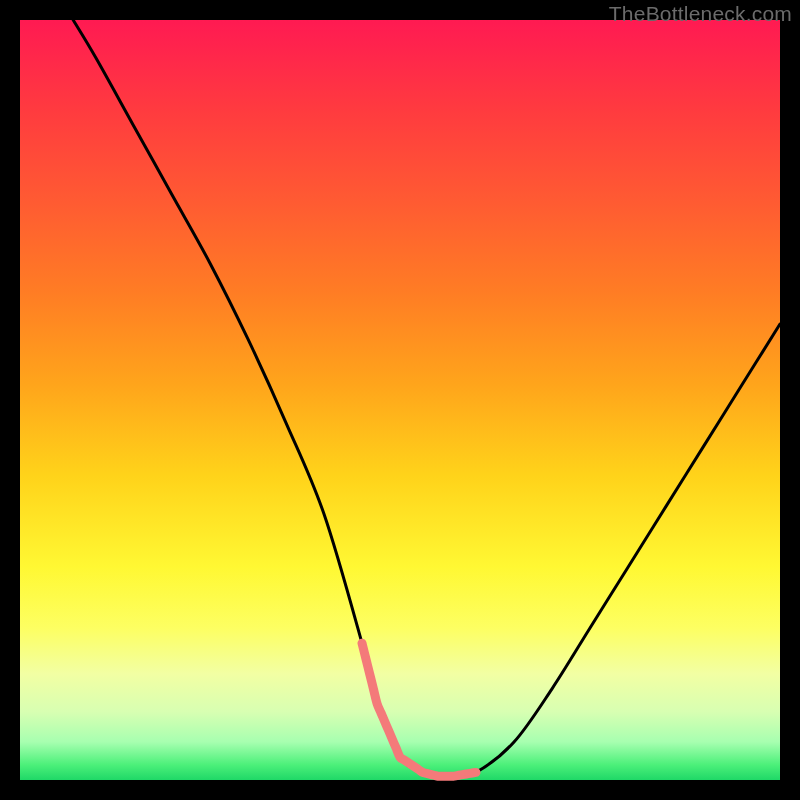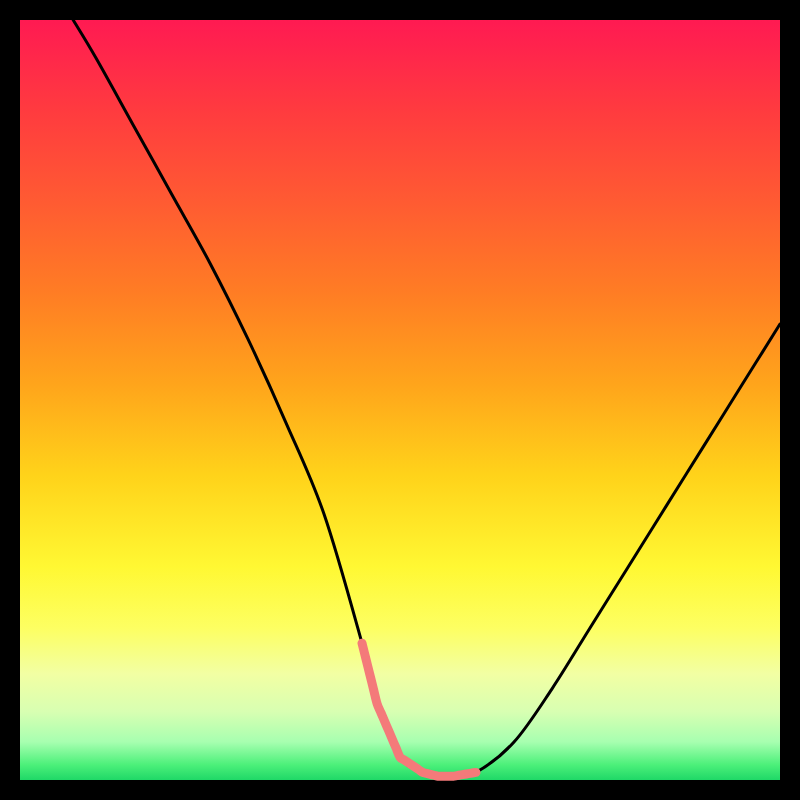--- a/index.html
+++ b/index.html
@@ -57,19 +57,20 @@
     top: 0;
     width: 760px;
     height: 760px;
     overflow: visible;
   }
 </style>
 </head>
 <body>
 
 <div class="chart-frame">
+  <div class="watermark">TheBottleneck.com</div>
   <div class="plot-area">
     <svg class="curve-layer" viewBox="0 0 760 760" preserveAspectRatio="none">
       <path id="main-curve" fill="none" stroke="#000000" stroke-width="3" stroke-linecap="round" stroke-linejoin="round" d="M 53.2 0 C 57.00 6.33, 65.87 20.27, 76.00 38.00 C 86.13 55.73, 101.33 83.60, 114.00 106.40 C 126.67 129.20, 139.33 152.00, 152.00 174.80 C 164.67 197.60, 177.33 219.13, 190.00 243.20 C 202.67 267.27, 215.33 292.60, 228.00 319.20 C 240.67 345.80, 253.33 373.67, 266.00 402.80 C 278.67 431.93, 291.33 457.27, 304.00 494.00 C 316.67 530.73, 333.13 591.53, 342.00 623.20 C 350.87 654.87, 350.87 665.00, 357.20 684.00 C 363.53 703.00, 372.40 725.80, 380.00 737.20 C 387.60 748.60, 396.47 749.23, 402.80 752.40 C 409.13 755.57, 412.93 755.57, 418.00 756.20 C 423.07 756.83, 426.87 756.83, 433.20 756.20 C 439.53 755.57, 445.87 758.10, 456.00 752.40 C 466.13 746.70, 481.33 735.93, 494.00 722.00 C 506.67 708.07, 519.33 687.80, 532.00 668.80 C 544.67 649.80, 557.33 628.27, 570.00 608.00 C 582.67 587.73, 595.33 567.47, 608.00 547.20 C 620.67 526.93, 633.33 506.67, 646.00 486.40 C 658.67 466.13, 671.33 445.87, 684.00 425.60 C 696.67 405.33, 709.33 385.07, 722.00 364.80 C 734.67 344.53, 753.67 314.13, 760.00 304.00"></path>
       <path id="highlight-curve" fill="none" stroke="#f47a7a" stroke-width="9" stroke-linecap="round" stroke-linejoin="round" d="M 342 623.2 C 342.63 625.73, 344.53 633.33, 345.80 638.40 C 347.07 643.47, 348.33 648.53, 349.60 653.60 C 350.87 658.67, 352.13 663.73, 353.40 668.80 C 354.67 673.87, 355.93 679.99, 357.20 684.00 C 358.47 688.01, 359.73 689.91, 361.00 692.87 C 362.27 695.82, 363.53 698.78, 364.80 701.73 C 366.07 704.69, 367.33 707.64, 368.60 710.60 C 369.87 713.56, 371.13 716.51, 372.40 719.47 C 373.67 722.42, 374.93 725.38, 376.20 728.33 C 377.47 731.29, 378.73 735.30, 380.00 737.20 C 381.27 739.10, 382.53 738.89, 383.80 739.73 C 385.07 740.58, 386.33 741.42, 387.60 742.27 C 388.87 743.11, 390.13 743.96, 391.40 744.80 C 392.67 745.64, 393.93 746.49, 395.20 747.33 C 396.47 748.18, 397.73 749.02, 399.00 749.87 C 400.27 750.71, 401.53 751.82, 402.80 752.40 C 404.07 752.98, 405.33 753.03, 406.60 753.35 C 407.87 753.67, 409.13 753.98, 410.40 754.30 C 411.67 754.62, 412.93 754.93, 414.20 755.25 C 415.47 755.57, 416.73 756.04, 418.00 756.20 C 419.27 756.36, 420.53 756.20, 421.80 756.20 C 423.07 756.20, 424.33 756.20, 425.60 756.20 C 426.87 756.20, 428.13 756.20, 429.40 756.20 C 430.67 756.20, 431.93 756.31, 433.20 756.20 C 434.47 756.09, 435.73 755.78, 437.00 755.57 C 438.27 755.36, 439.53 755.14, 440.80 754.93 C 442.07 754.72, 443.33 754.51, 444.60 754.30 C 445.87 754.09, 447.13 753.88, 448.40 753.67 C 449.67 753.46, 450.93 753.24, 452.20 753.03 C 453.47 752.82, 455.37 752.51, 456.00 752.40"></path>
     </svg>
   </div>
 </div>
 
 </body></html>

